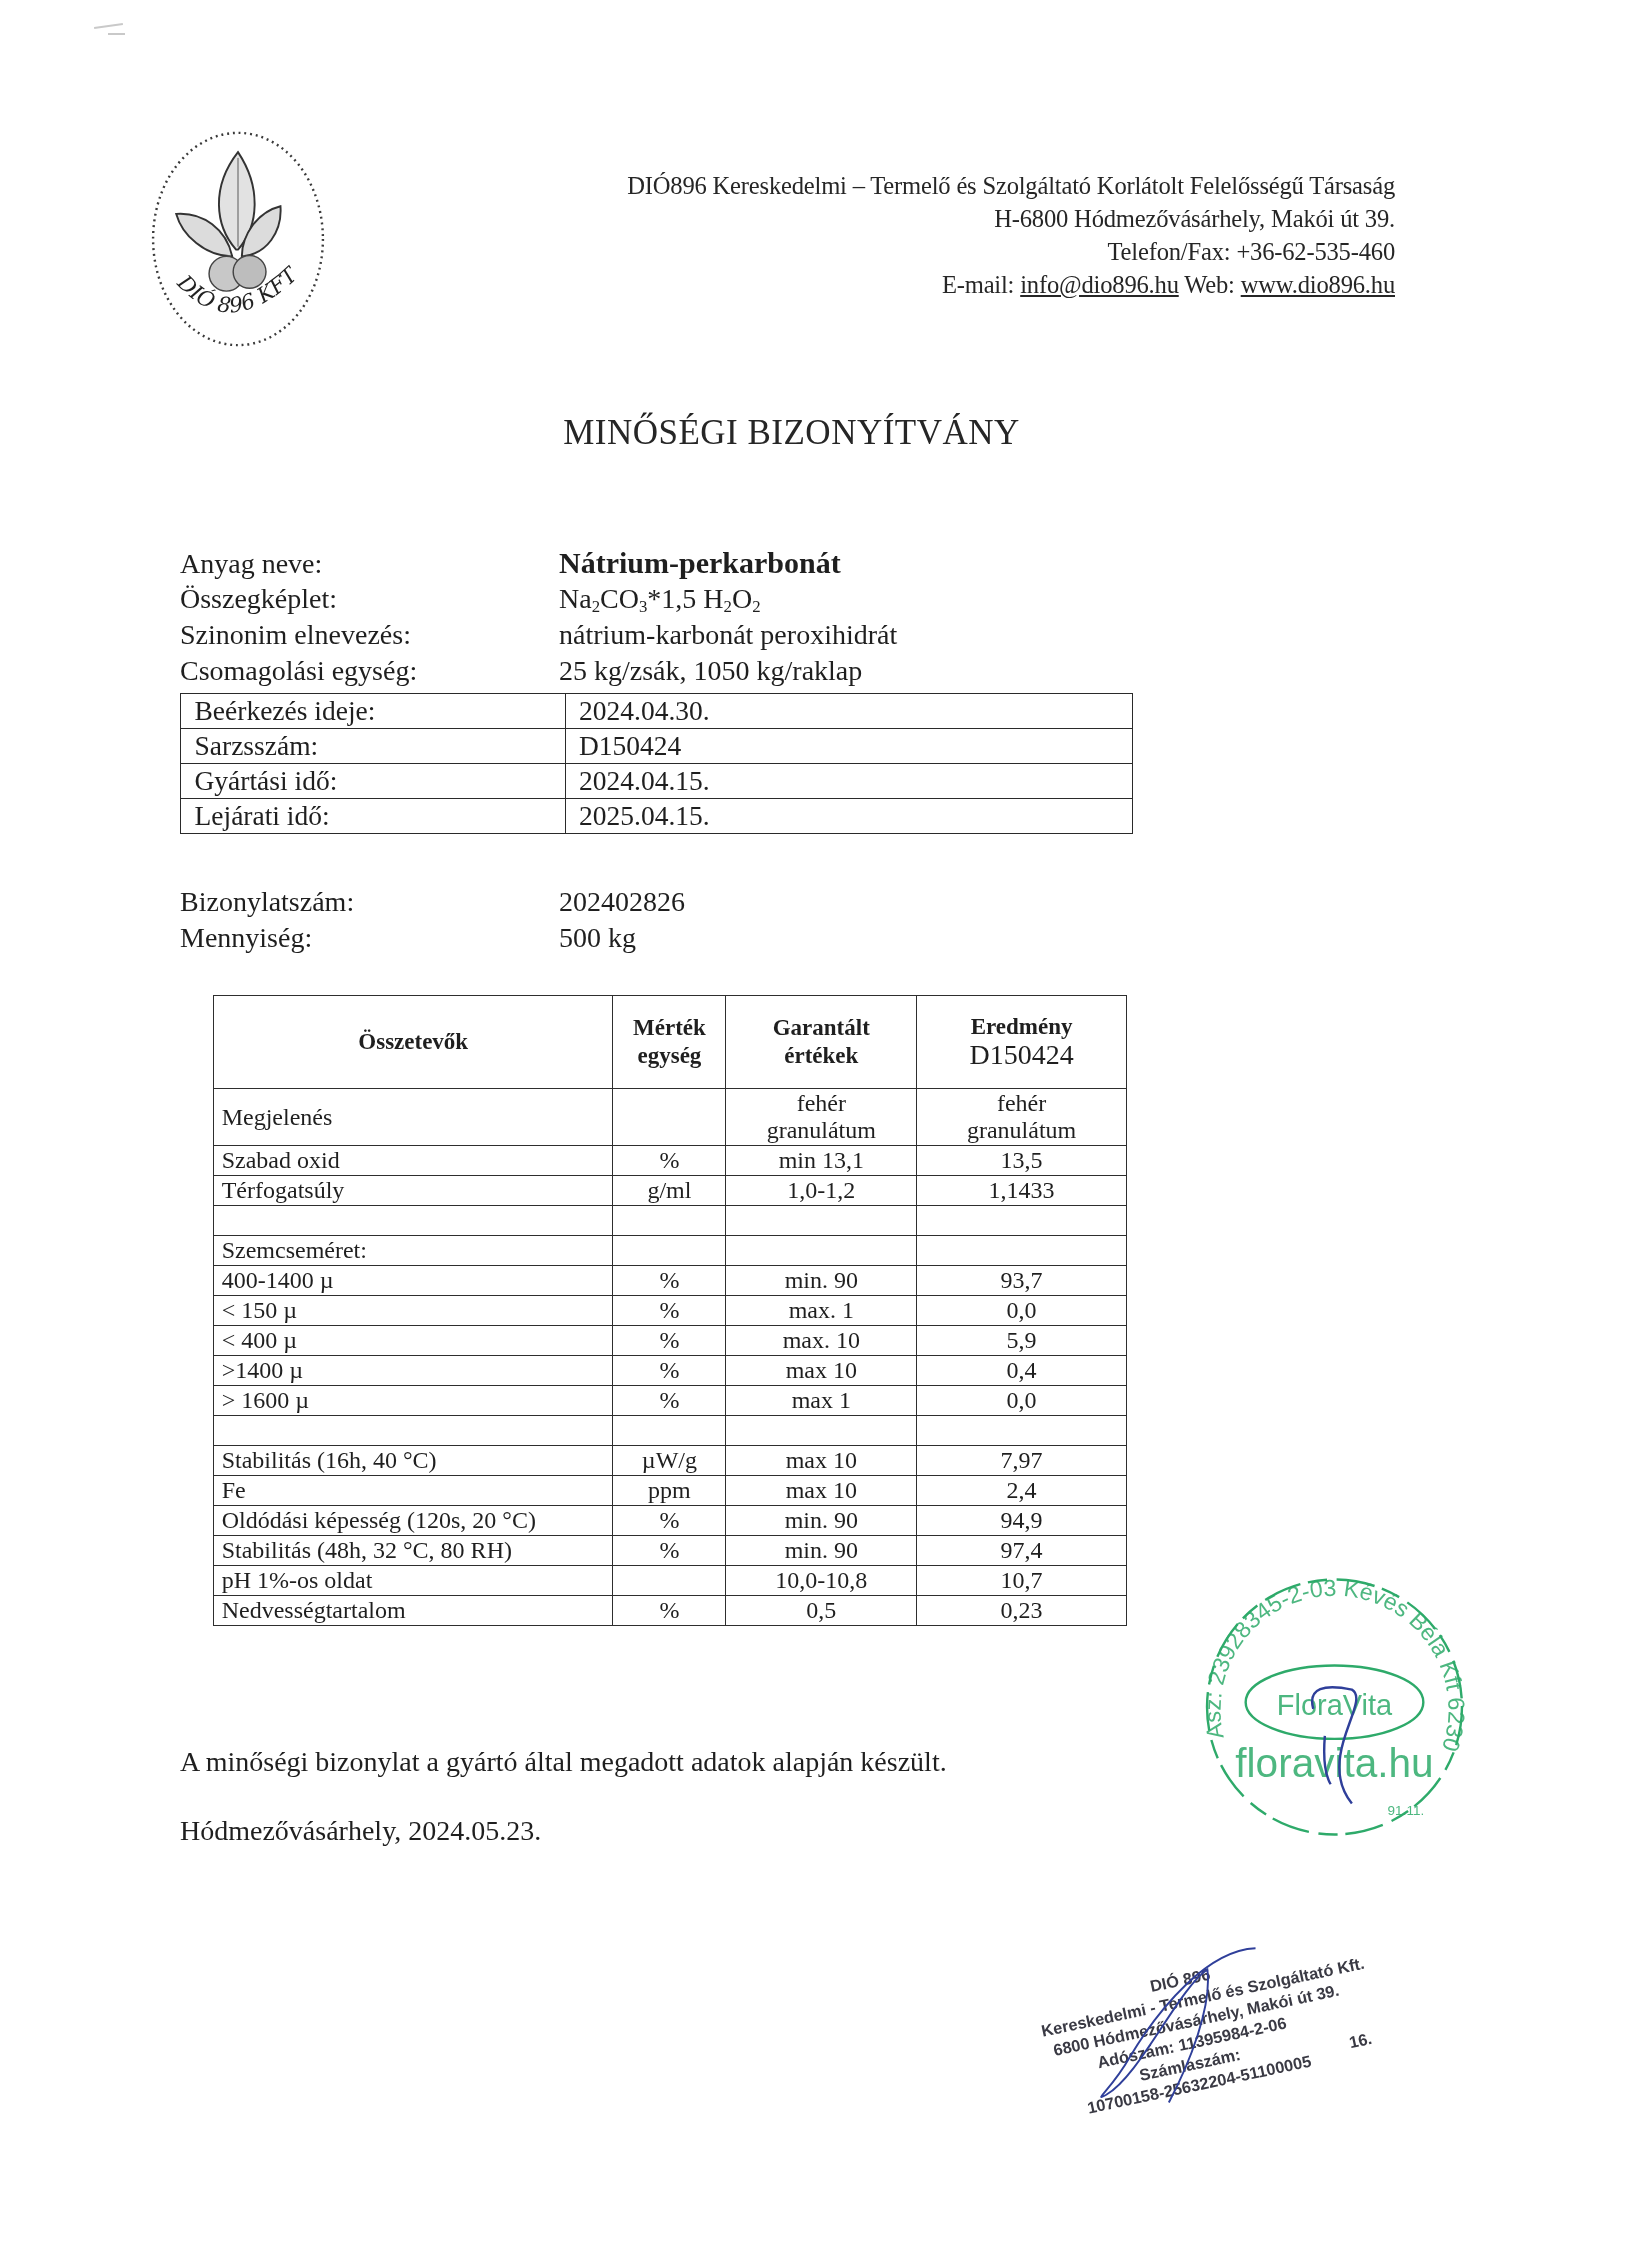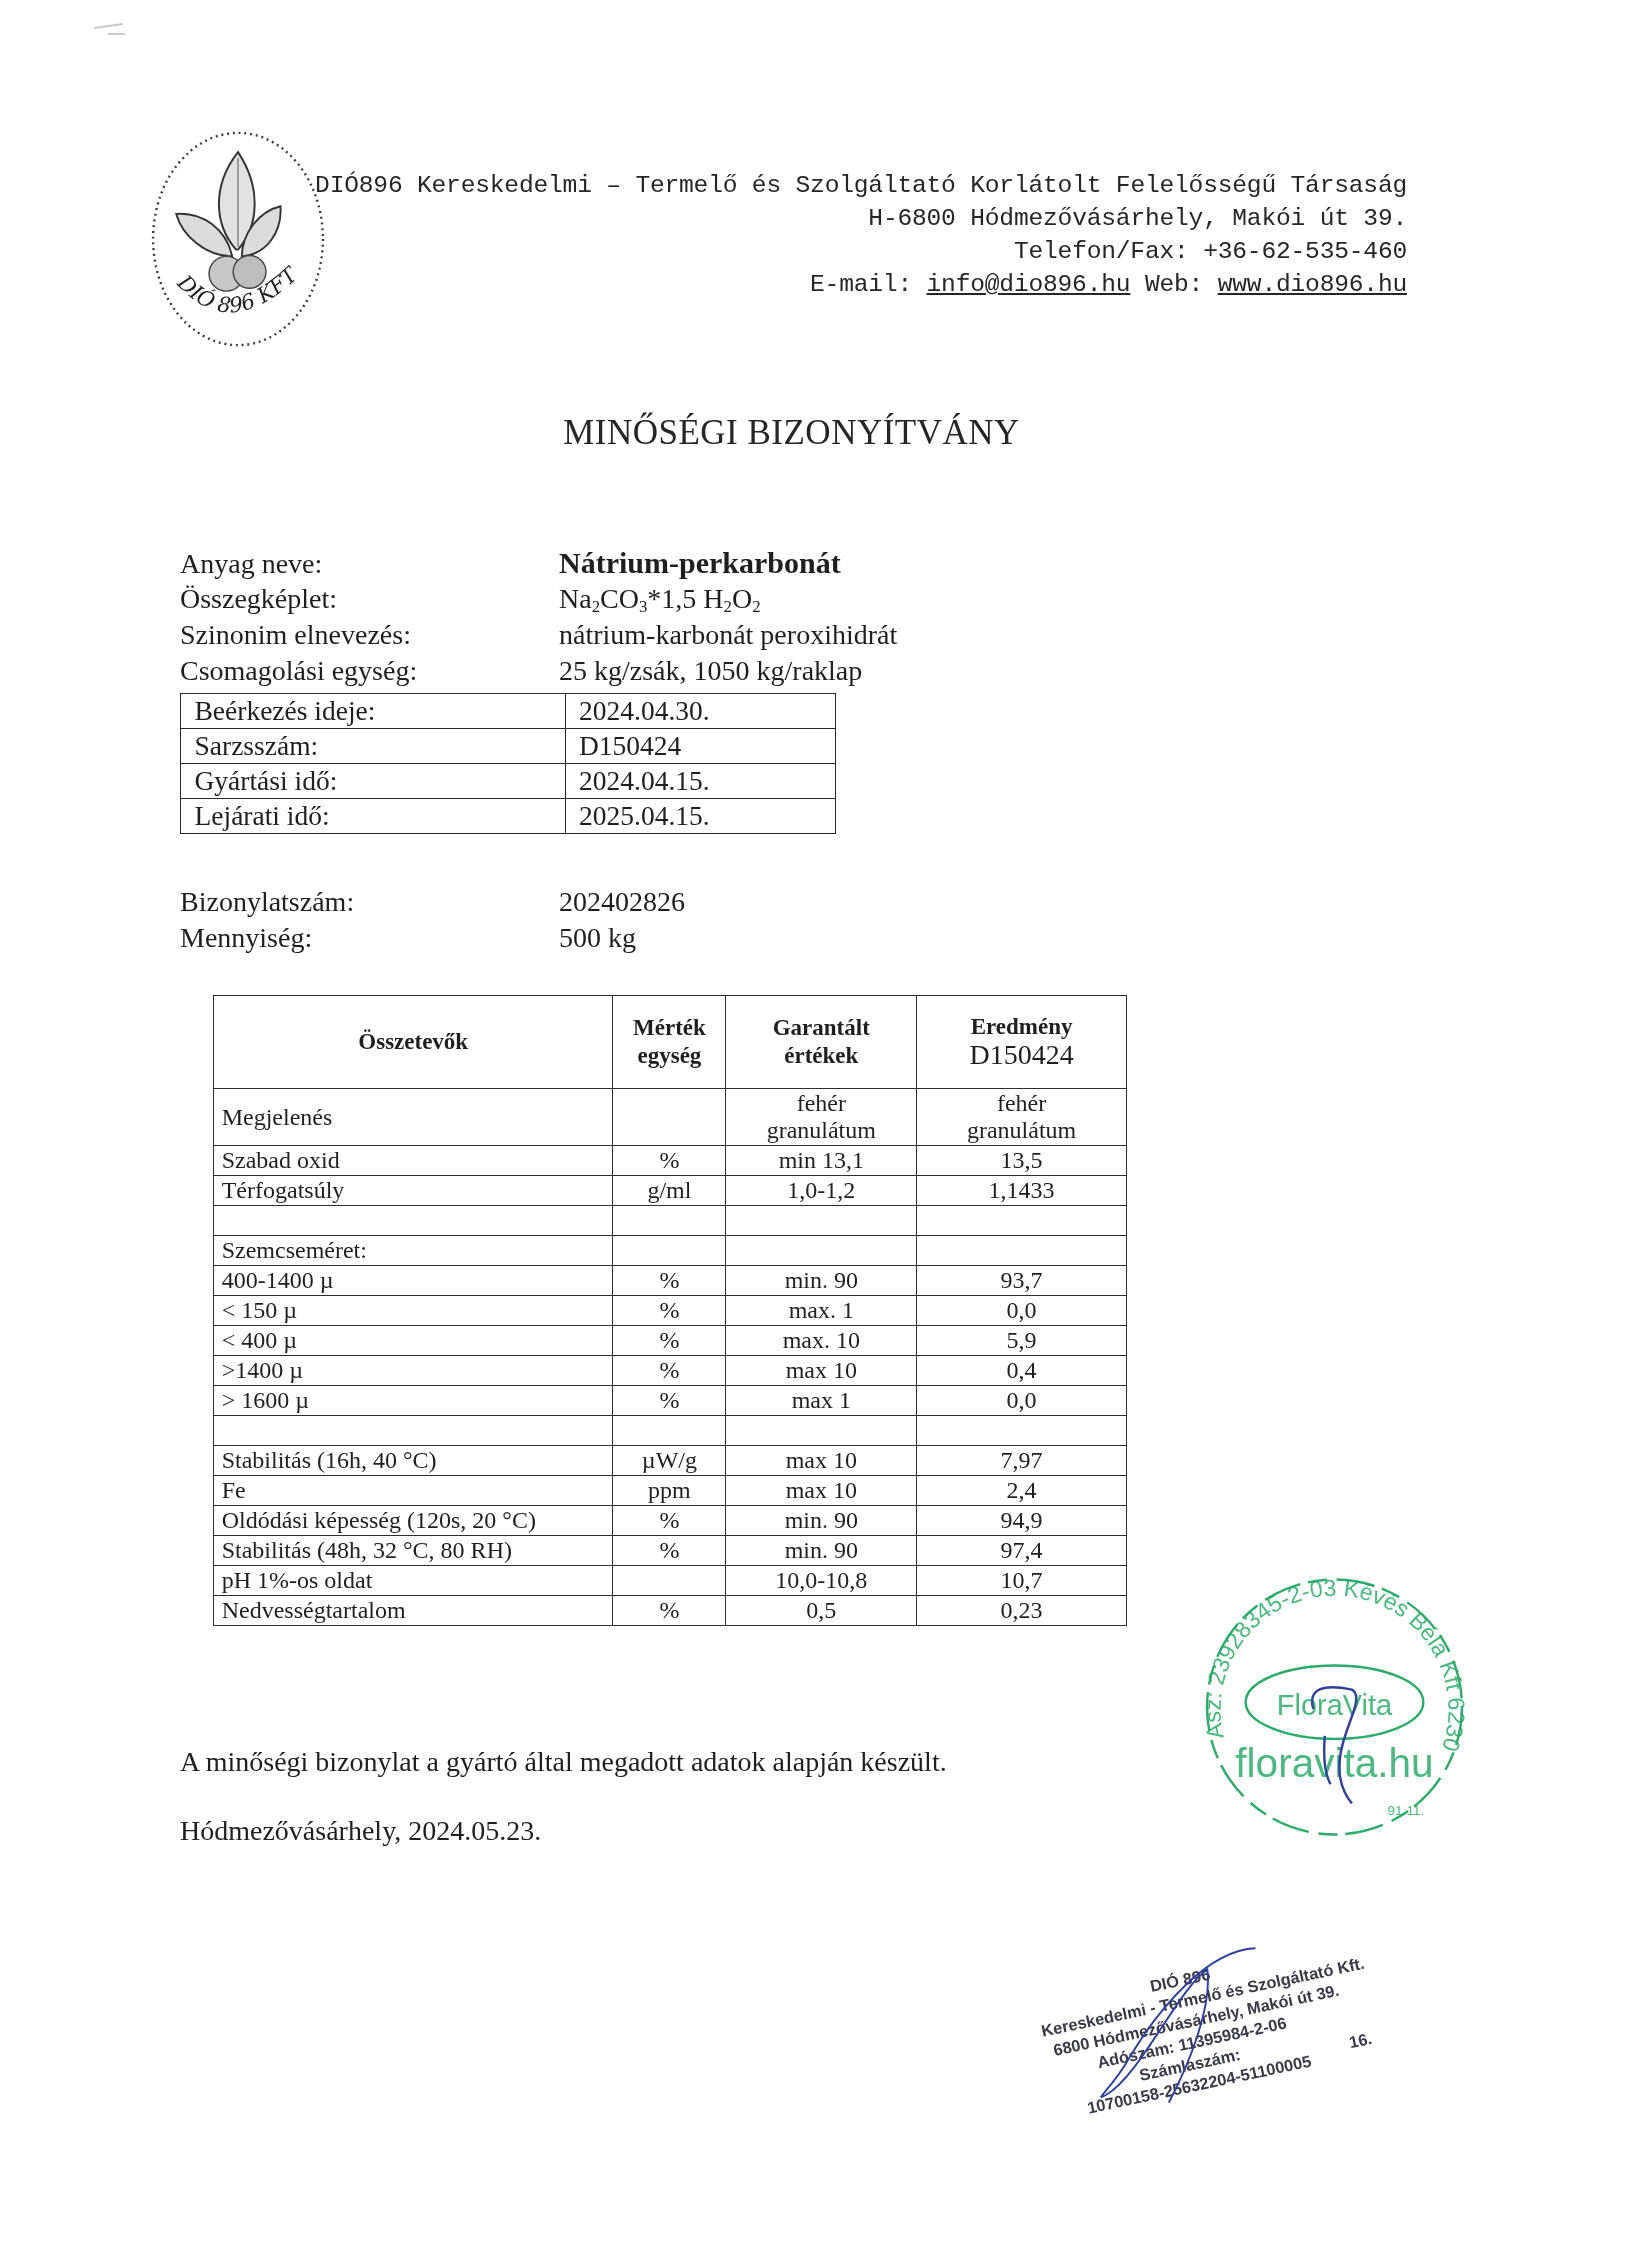--- a/index.html
+++ b/index.html
@@ -3,39 +3,39 @@
   <meta charset="utf-8">
   <style>
     html, body { margin: 0; padding: 0; background: #ffffff; }
     body { width: 1641px; height: 2257px; position: relative; overflow: hidden;
            font-family: "Liberation Serif", serif; color: #1f1f1f; }
 
     .scan-mark { position: absolute; background: #c9c9c9; height: 1.9px; }
 
     
     #logo { position: absolute; left: 147px; top: 129px; width: 182px; height: 220px; }
-    #company { position: absolute; right: 234px; top: 169px; text-align: right;
-               font-family: Liberation Mono, monospace; font-size: 24.6px; line-height: 33px;
+    #company { position: absolute; right: 246px; top: 169px; text-align: right;
+               font-family: Liberation Serif, serif; font-size: 24.6px; line-height: 33px;
                color: #262626; letter-spacing: -0.2px; }
     #company .line { display: block; white-space: nowrap; }
     #company .lnk { text-decoration: underline; margin-top: 29px; }
 
     
     #doc-title { position: absolute; left: 0; width: 1583px; top: 413px; text-align: center;
                  font-size: 35px; color: #262626; letter-spacing: 0.5px; }
 
     
     .field-row { position: absolute; left: 180px; font-size: 28px; line-height: 30px; white-space: nowrap; }
     .field-row .lbl { display: inline-block; width: 379px; }
     .field-row .val { display: inline-block; }
     .field-row .val.bold { font-weight: bold; font-size: 30px; }
     sub { font-size: 60%; vertical-align: -0.25em; line-height: 0; }
 
     
-    #batch-table { position: absolute; left: 180px; top: 693px; width: 656px;
+    #batch-table { position: absolute; left: 180px; top: 693px; width: 953px;
                    border-collapse: collapse; font-size: 27.5px; }
     #batch-table td { border: 1.9px solid #2a2a2a; height: 34px; padding: 0 0 0 13.5px; line-height: 34px; }
     #batch-table td.c1 { width: 370px; }
 
     
     .cert-row { position: absolute; left: 180px; font-size: 28px; line-height: 31px; white-space: nowrap; }
     .cert-row .lbl { display: inline-block; width: 379px; }
 
     
     #spec-table { position: absolute; left: 179px; top: 995px; width: 914px;

